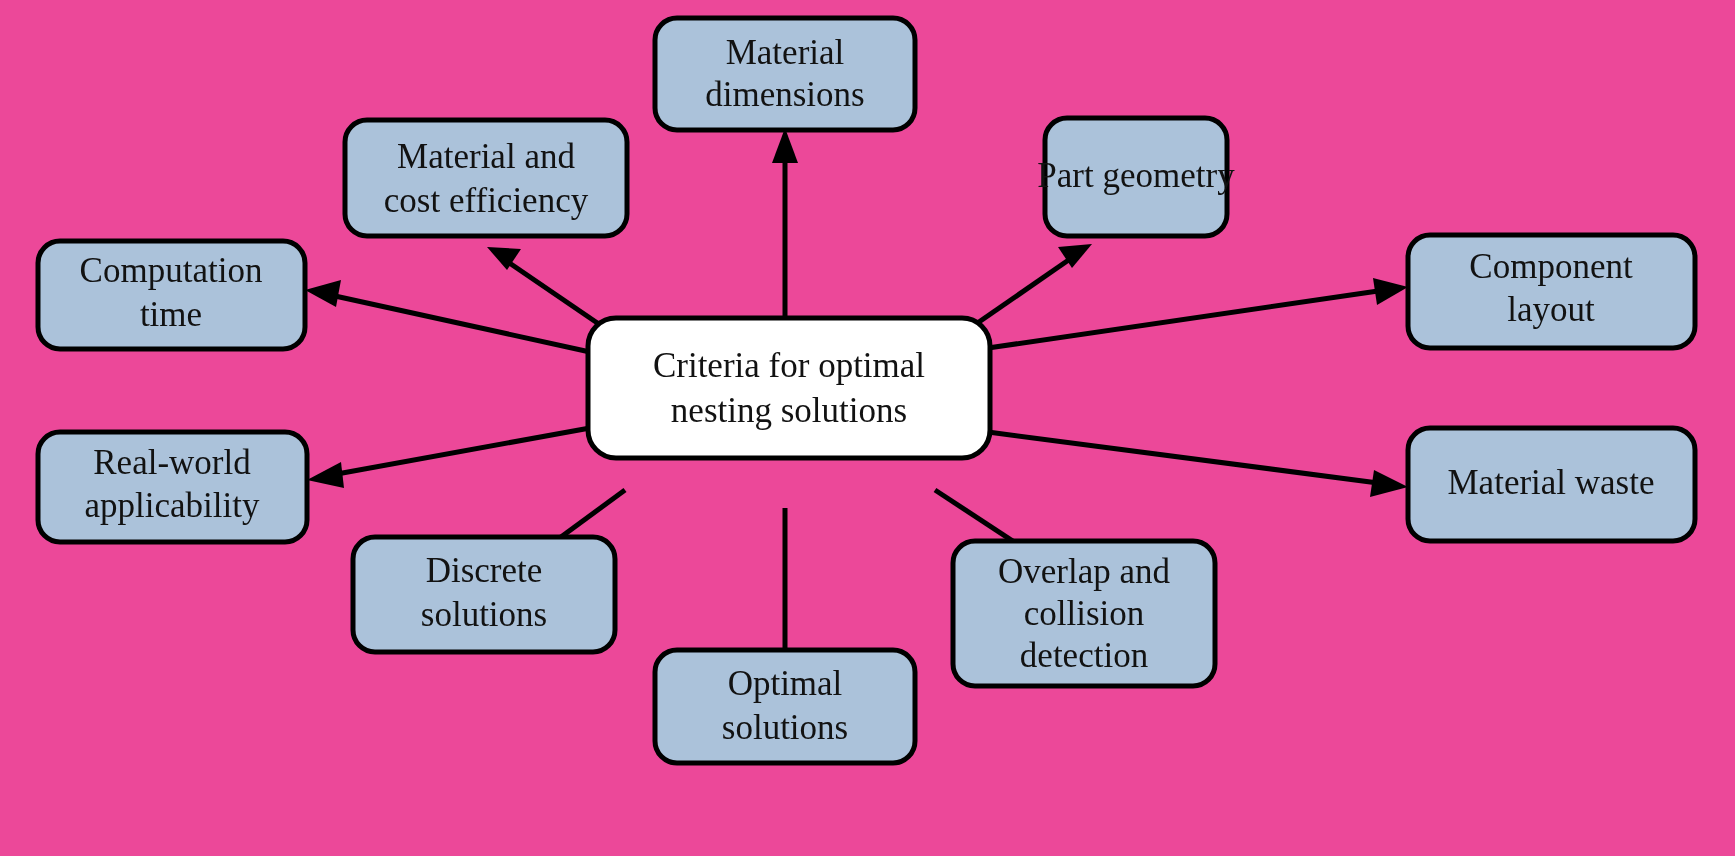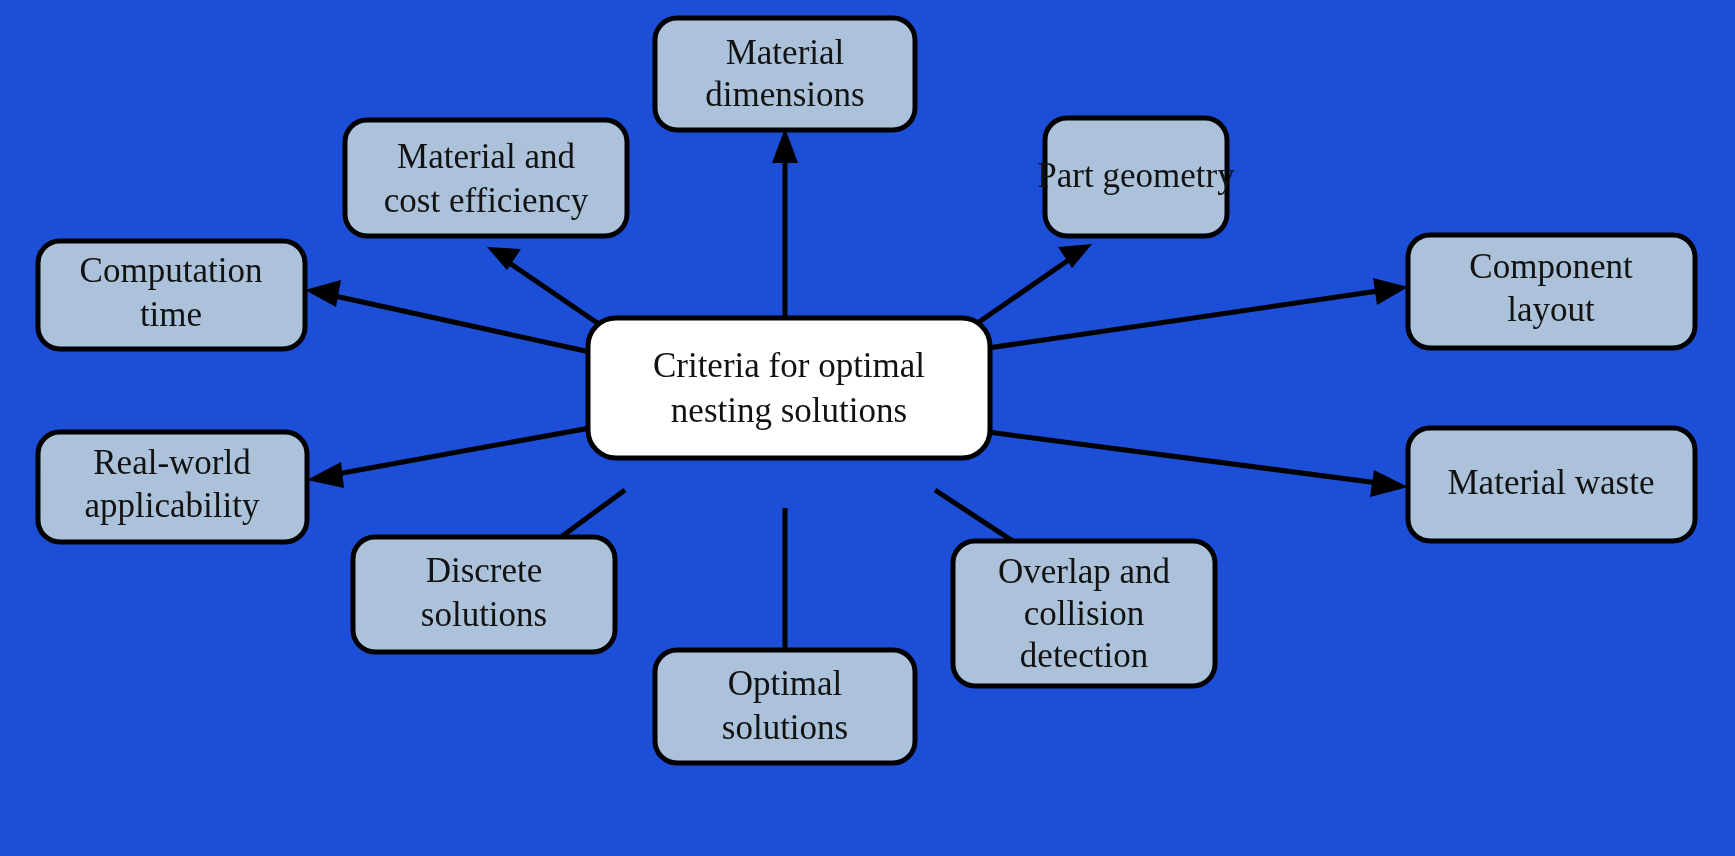--- a/index.html
+++ b/index.html
@@ -4,21 +4,21 @@
 <style>
   html, body {
     margin: 0;
     padding: 0;
     background: #ffffff;
   }
   #canvas {
     position: relative;
     width: 1735px;
     height: 856px;
-    background: #1d4ed8;
+    background: #ec4899;
     overflow: hidden;
     font-family: "Liberation Serif", "DejaVu Serif", serif;
   }
   svg.diagram {
     position: absolute;
     top: 0;
     left: 0;
     width: 1735px;
     height: 856px;
   }

